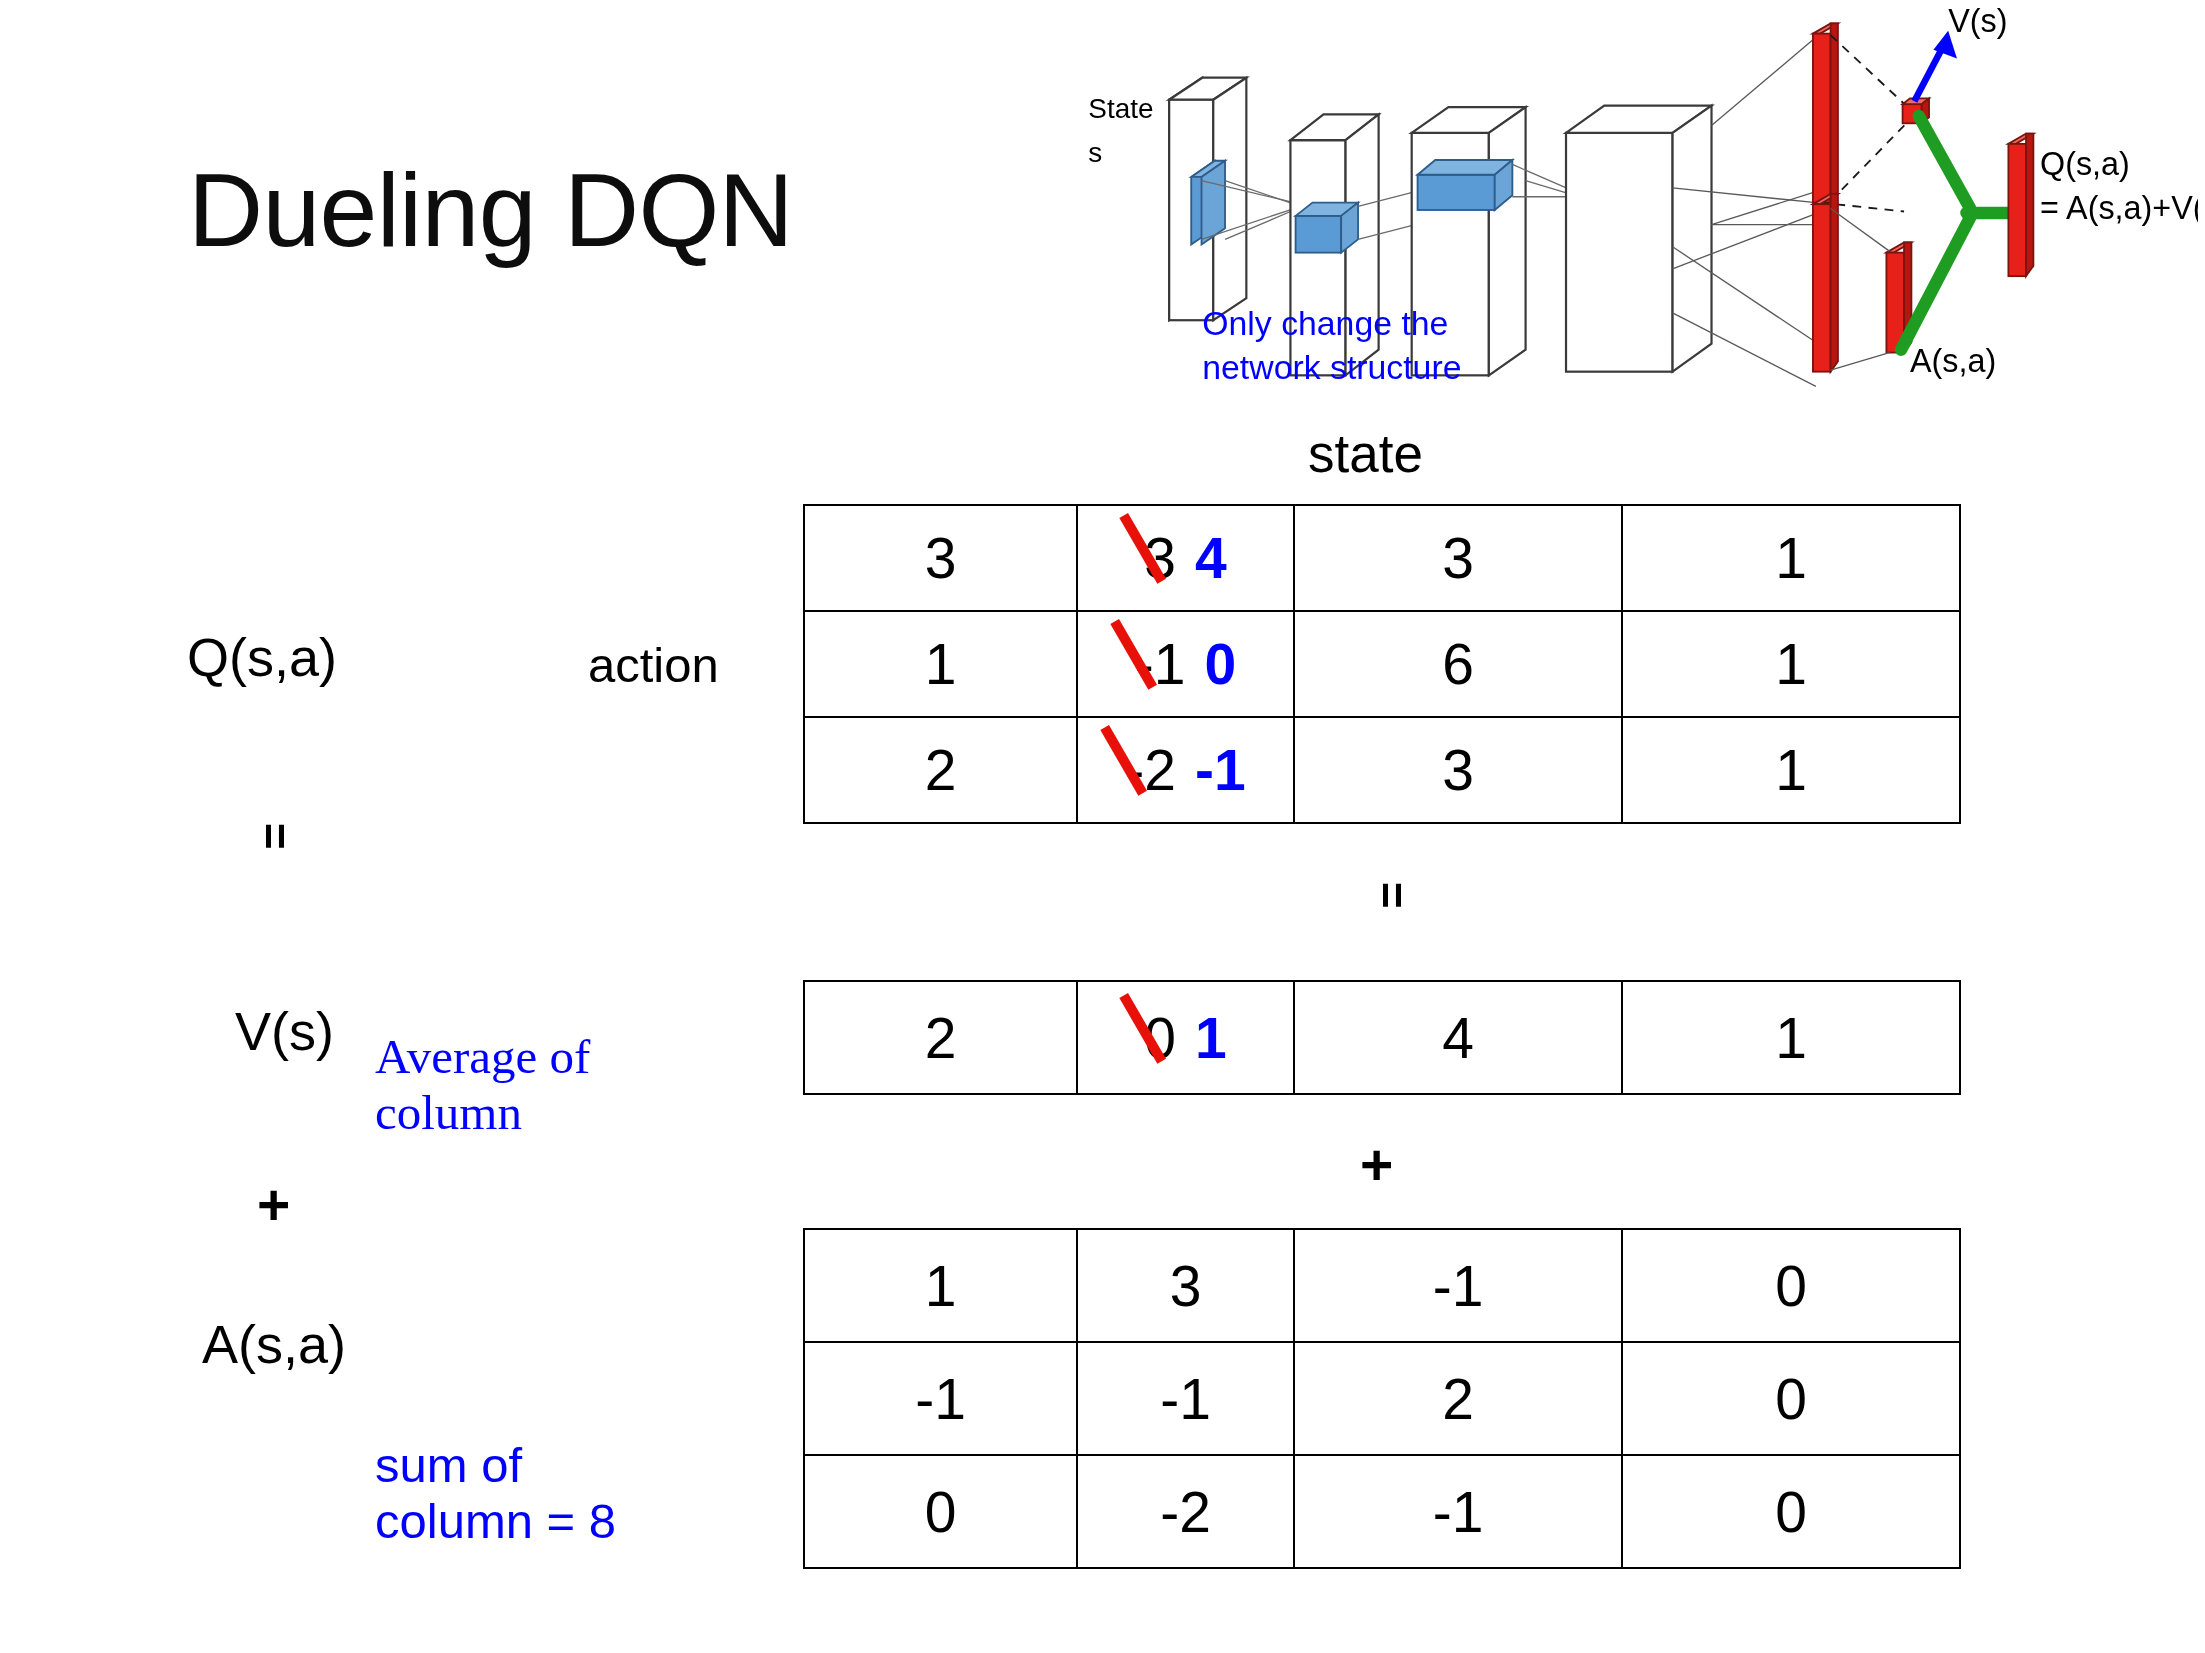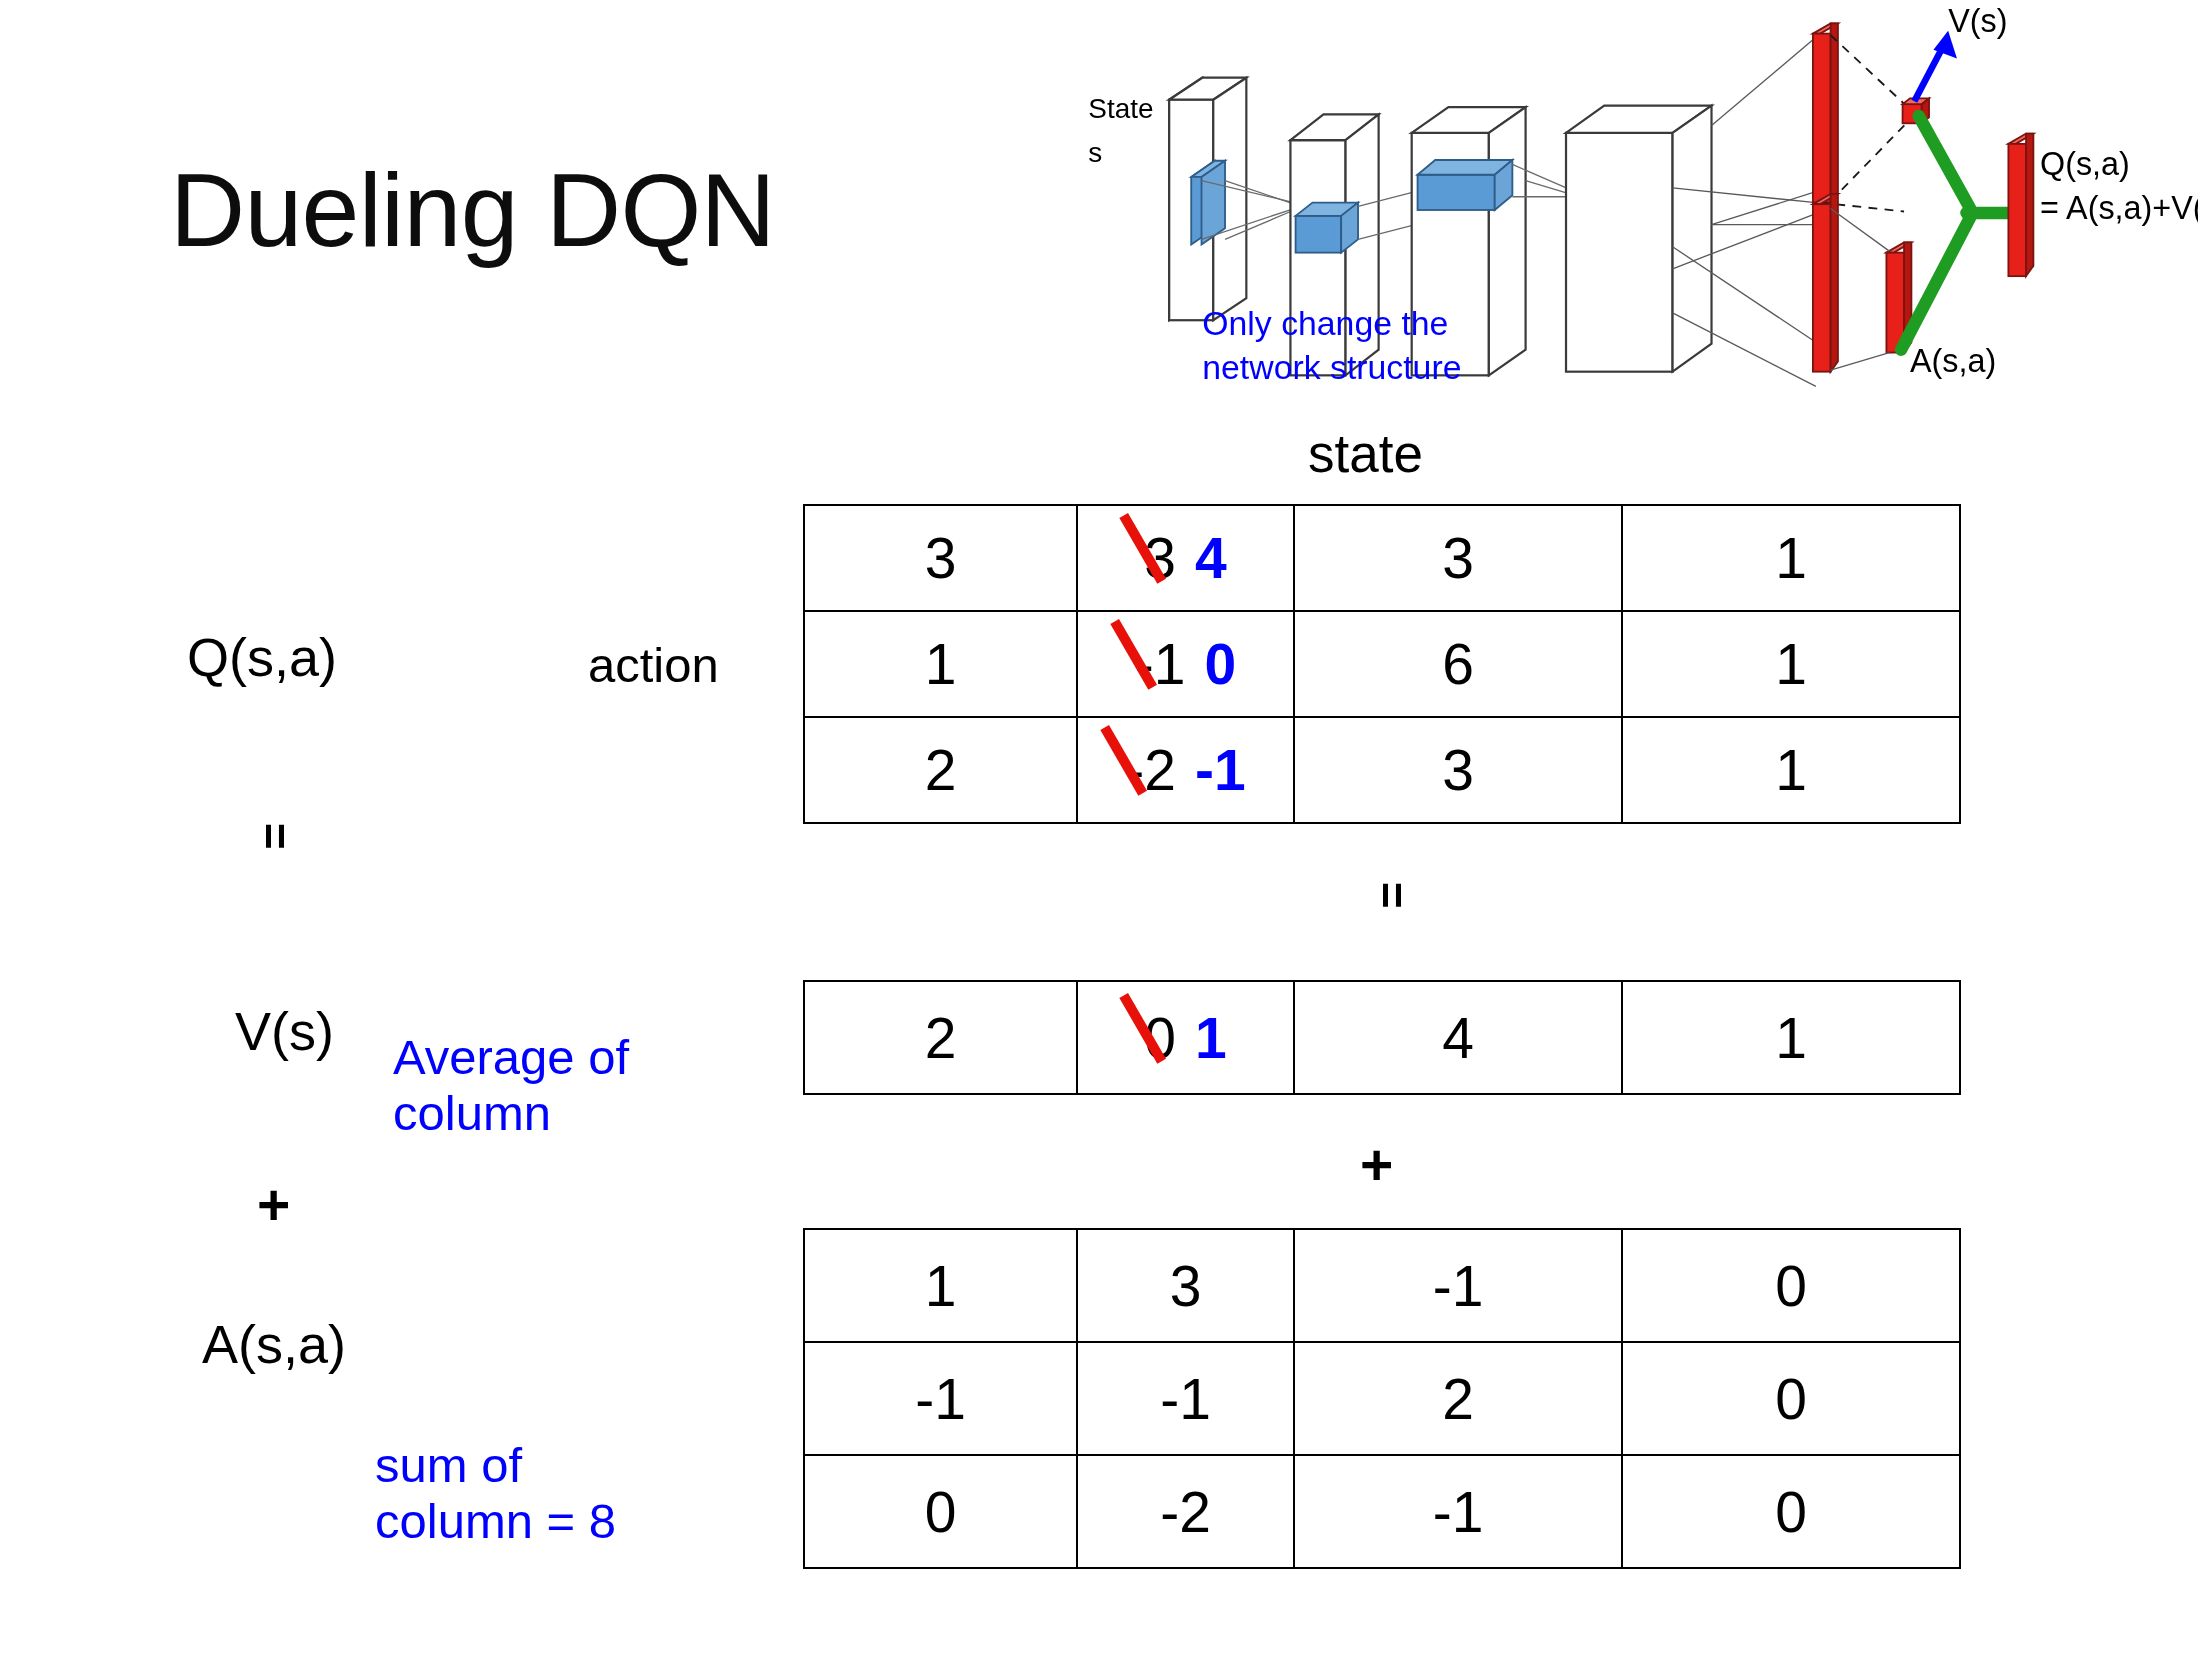--- a/index.html
+++ b/index.html
@@ -12,21 +12,21 @@
     height: 1654px;
     position: relative;
     overflow: hidden;
     font-family: "Liberation Sans", sans-serif;
     color: #000000;
   }
 
   
   #slide-title {
     position: absolute;
-    left: 170px;
+    left: 188px;
     top: 158px;
     font-size: 104px;
     font-weight: 400;
     letter-spacing: -0.7px;
     line-height: 1;
     color: #0d0d0d;
     white-space: nowrap;
   }
 
   
@@ -89,21 +89,21 @@
   #plus-mid  { left: 1360px; top: 1136px; }
 
   
   .blue-note {
     position: absolute;
     color: #0000ff;
     font-size: 49px;
     line-height: 1.15;
     white-space: pre-line;
   }
-  #avg-note { left: 393px; top: 1029px; }
+  #avg-note { left: 375px; top: 1029px; font-family: Liberation Serif, serif; }
   #sum-note { left: 375px; top: 1437px; }
 
   
   .grid {
     position: absolute;
     border-collapse: collapse;
     table-layout: fixed;
   }
   .grid td {
     border: 2.2px solid #000000;

